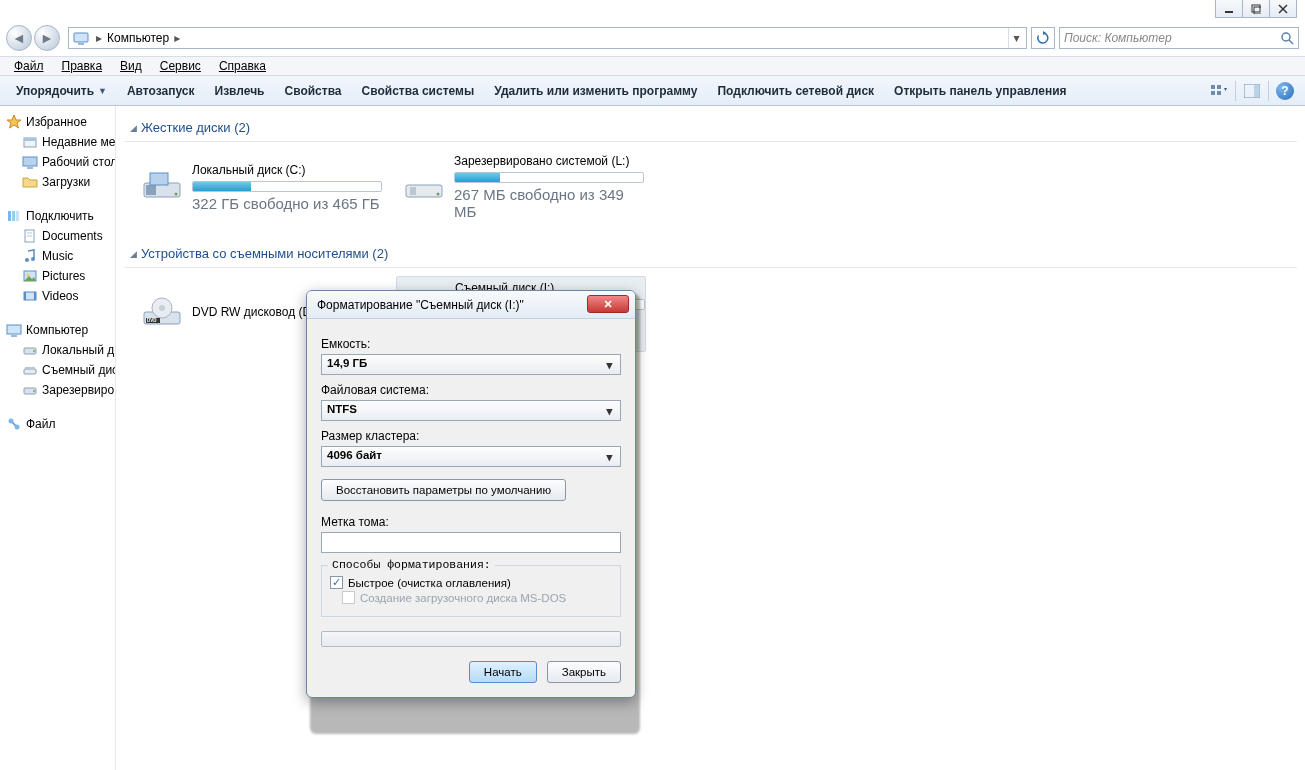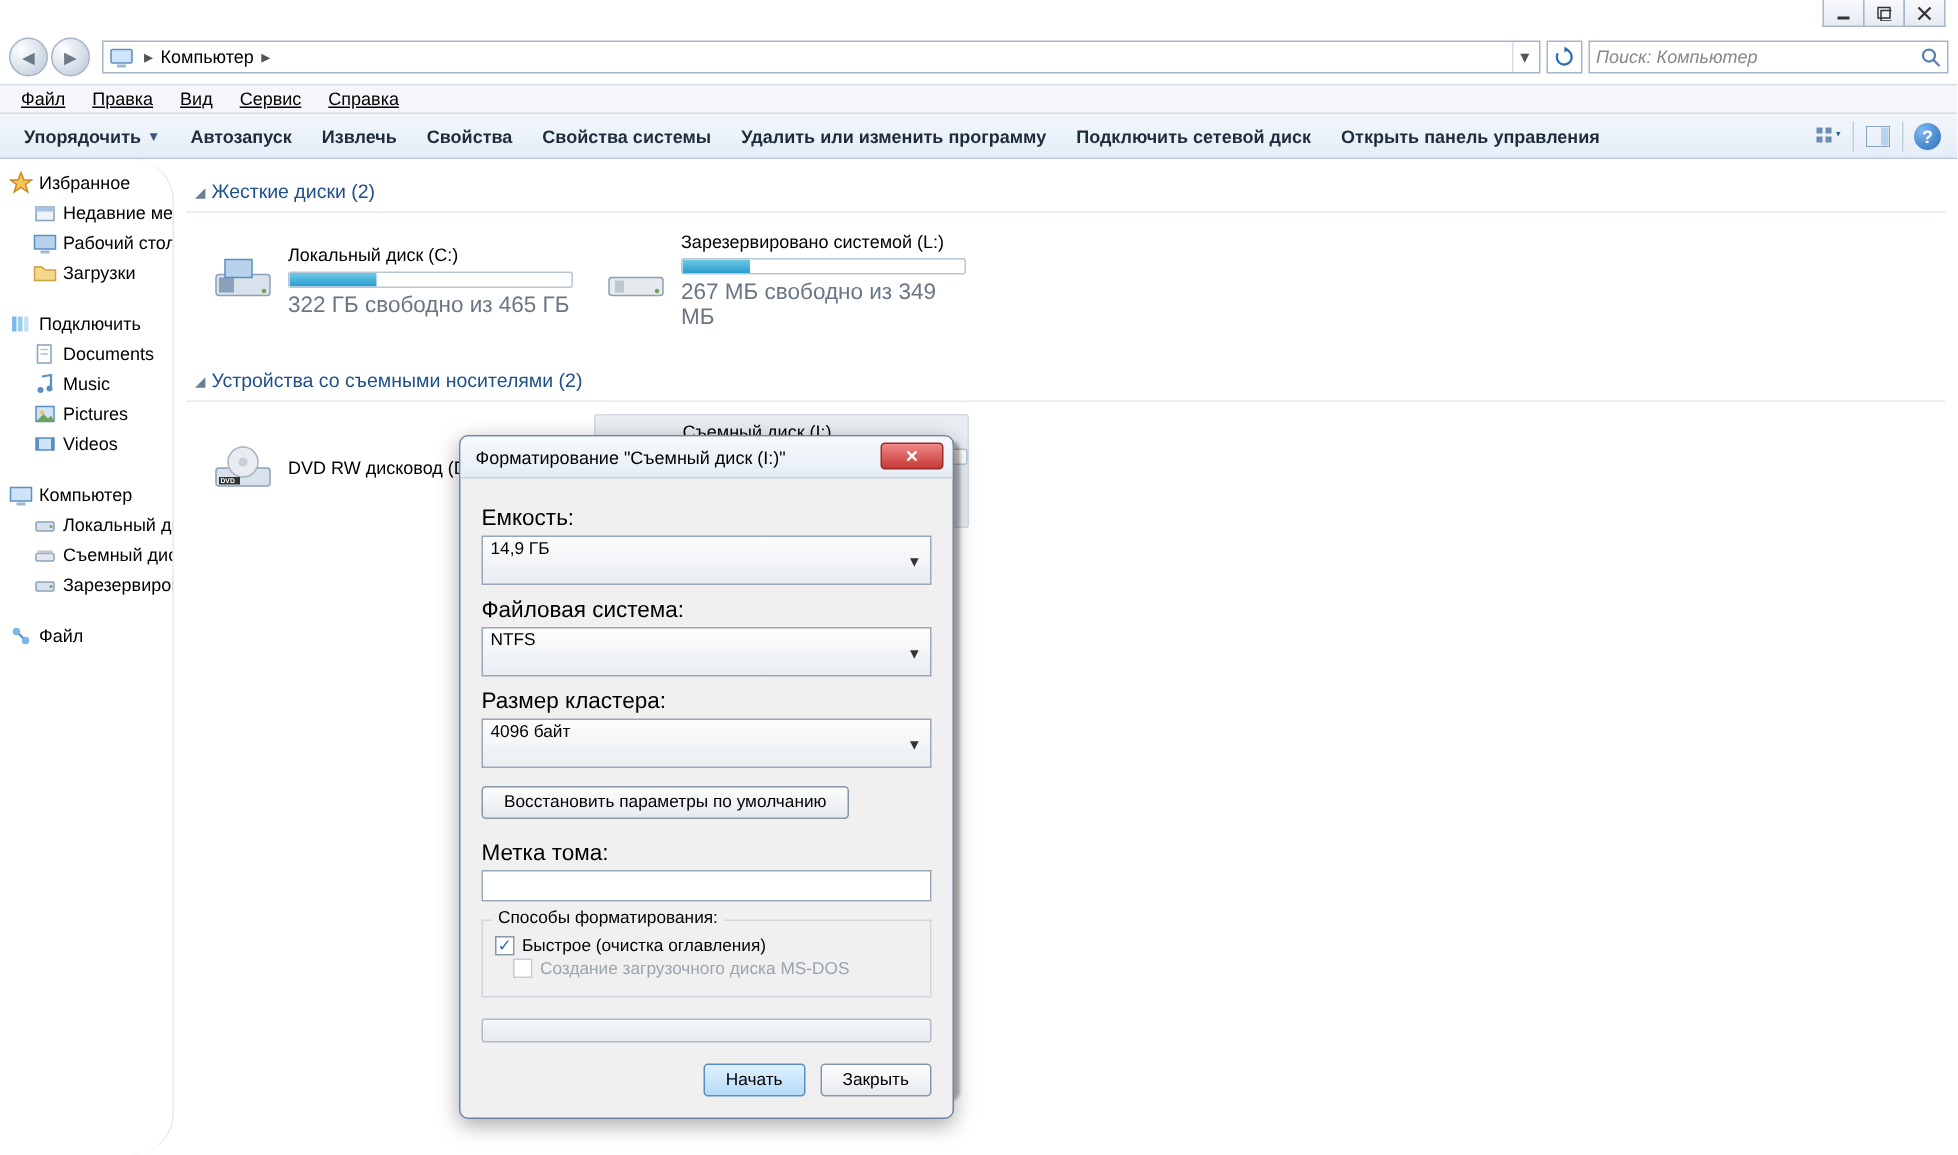--- a/index.html
+++ b/index.html
@@ -29,21 +29,21 @@
   .cmd-bar { position: absolute; top: 76px; left: 0; right: 0; height: 30px; background: linear-gradient(#f3f7fc,#e4edf7); border-bottom: 1px solid #b7c8da; display: flex; align-items: center; padding: 0 6px; }
   .cmd-item { padding: 3px 10px; color: #1e2b3a; display: flex; align-items: center; gap: 4px; font-weight: bold; }
   .cmd-item .caret { font-size: 9px; color: #3a5a82; }
   .cmd-spacer { flex: 1; }
   .cmd-icon-btn { width: 24px; height: 22px; display: flex; align-items: center; justify-content: center; color: #3a5a82; margin: 0 2px; }
   .cmd-sep { width: 1px; height: 20px; background: #c2cfdd; margin: 0 2px; }
   .help-q { width: 18px; height: 18px; border-radius: 50%; background: radial-gradient(circle at 30% 30%,#7db8ef,#2a6db7); color: #fff; display: flex; align-items: center; justify-content: center; font-weight: bold; font-size: 12px; }
 
   
   .body-split { position: absolute; top: 106px; left: 0; right: 0; bottom: 0; display: flex; }
-  .nav-pane { width: 116px; border-right: 1px solid #e4e9ef; padding: 6px 0; overflow: hidden; border-radius: 28px; }
+  .nav-pane { width: 116px; border-right: 1px solid #e4e9ef; padding: 6px 0; overflow: hidden; }
   .nav-group { margin-bottom: 14px; }
   .nav-head { display: flex; align-items: center; gap: 4px; padding: 2px 6px; font-size: 12px; }
   .nav-head .icon { width: 16px; height: 16px; }
   .nav-item { display: flex; align-items: center; gap: 4px; padding: 2px 6px 2px 22px; white-space: nowrap; overflow: hidden; }
   .nav-item .icon { width: 16px; height: 16px; flex: none; }
 
   .content { flex: 1; padding: 10px 8px; overflow: auto; }
   .sect-head { color: #1e4f8b; font-size: 13px; padding: 4px 0 6px 6px; display: flex; align-items: center; gap: 4px; }
   .sect-head .tri { font-size: 9px; color: #6a7e95; }
   .sect-line { height: 1px; background: #e4e9ef; margin-bottom: 4px; }
@@ -56,28 +56,28 @@
   .drive-bar { width: 190px; height: 11px; border: 1px solid #b9c6d4; background: #fff; border-radius: 2px; overflow: hidden; margin-bottom: 3px; }
   .drive-bar .fill { height: 100%; background: linear-gradient(#6fc9e6,#2a9ccf); }
   .drive-sub { color: #6a7684; font-size: 15px; }
 
   
   .modal-shadow { position: absolute; left: 310px; top: 294px; width: 330px; height: 440px; background: rgba(0,0,0,0.28); filter: blur(1px); border-radius: 6px; }
   .format-dlg { position: absolute; left: 306px; top: 290px; width: 330px; background: #f0f0f0; border: 1px solid #6b86a7; border-radius: 6px; box-shadow: 0 4px 14px rgba(0,0,0,0.35); overflow: hidden; }
   .dlg-title { height: 28px; background: linear-gradient(#f7fafd,#e4ecf5); border-bottom: 1px solid #c4d1df; display: flex; align-items: center; padding: 0 6px 0 10px; font-size: 12px; position: relative; }
   .dlg-close { position: absolute; right: 6px; top: 4px; width: 42px; height: 18px; background: linear-gradient(#e88,#c83a34); border: 1px solid #9a2c27; border-radius: 3px; color: #fff; display: flex; align-items: center; justify-content: center; font-weight: bold; font-size: 11px;}
   .dlg-body { padding: 10px 14px 14px; }
-  .dlg-lbl { font-size: 15px; margin: 8px 0 3px; }
-  .dlg-select { width: 100%; height: 33px; border: 1px solid #9aa7b6; background: linear-gradient(#fdfdfd,#e9edf2); position: relative; font-size: 11.5px; padding: 2px 5px; }
+  .dlg-lbl { font-size: 12px; margin: 8px 0 3px; }
+  .dlg-select { width: 100%; height: 21px; border: 1px solid #9aa7b6; background: linear-gradient(#fdfdfd,#e9edf2); position: relative; font-size: 11.5px; padding: 2px 5px; font-weight: bold; }
   .dlg-select .sel-arrow { position: absolute; right: 3px; top: 2px; bottom: 2px; width: 15px; display: flex; align-items: center; justify-content: center; color: #333; }
   .dlg-btn { height: 22px; border: 1px solid #8a97a6; background: linear-gradient(#fdfdfd,#e6eaef); border-radius: 3px; padding: 0 14px; font-size: 11.5px; }
   .dlg-btn.primary { background: linear-gradient(#dff1ff,#b6dbf7); border-color: #5a8fc4; }
   .dlg-input { width: 100%; height: 21px; border: 1px solid #9aa7b6; background: #fff; padding: 2px 5px; }
   .dlg-group { border: 1px solid #cfd6de; padding: 8px 8px 10px; margin-top: 12px; position: relative; }
-  .dlg-group .grp-lbl { position: absolute; top: -8px; left: 6px; background: #f0f0f0; padding: 0 4px; font-size: 11.5px; }
+  .dlg-group .grp-lbl { position: absolute; top: -8px; left: 6px; background: #f0f0f0; padding: 0 4px; font-size: 11.5px; font-family: Liberation Mono, monospace; }
   .chk-row { display: flex; align-items: center; gap: 5px; font-size: 11.5px; margin: 2px 0; }
   .chk-row.disabled { color: #9aa4af; padding-left: 12px; }
   .chk { width: 13px; height: 13px; border: 1px solid #8a97a6; background: #fff; display: flex; align-items: center; justify-content: center; color: #2a6db7; font-size: 11px; }
   .chk.disabled { border-color: #c4cbd3; }
   .progress { width: 100%; height: 16px; border: 1px solid #b1bbc6; background: linear-gradient(#f4f6f8,#e7ebef); border-radius: 2px; margin-top: 14px; }
   .dlg-foot { display: flex; justify-content: flex-end; gap: 10px; margin-top: 14px; }
 
   
   svg { display: block; }
 </style>

